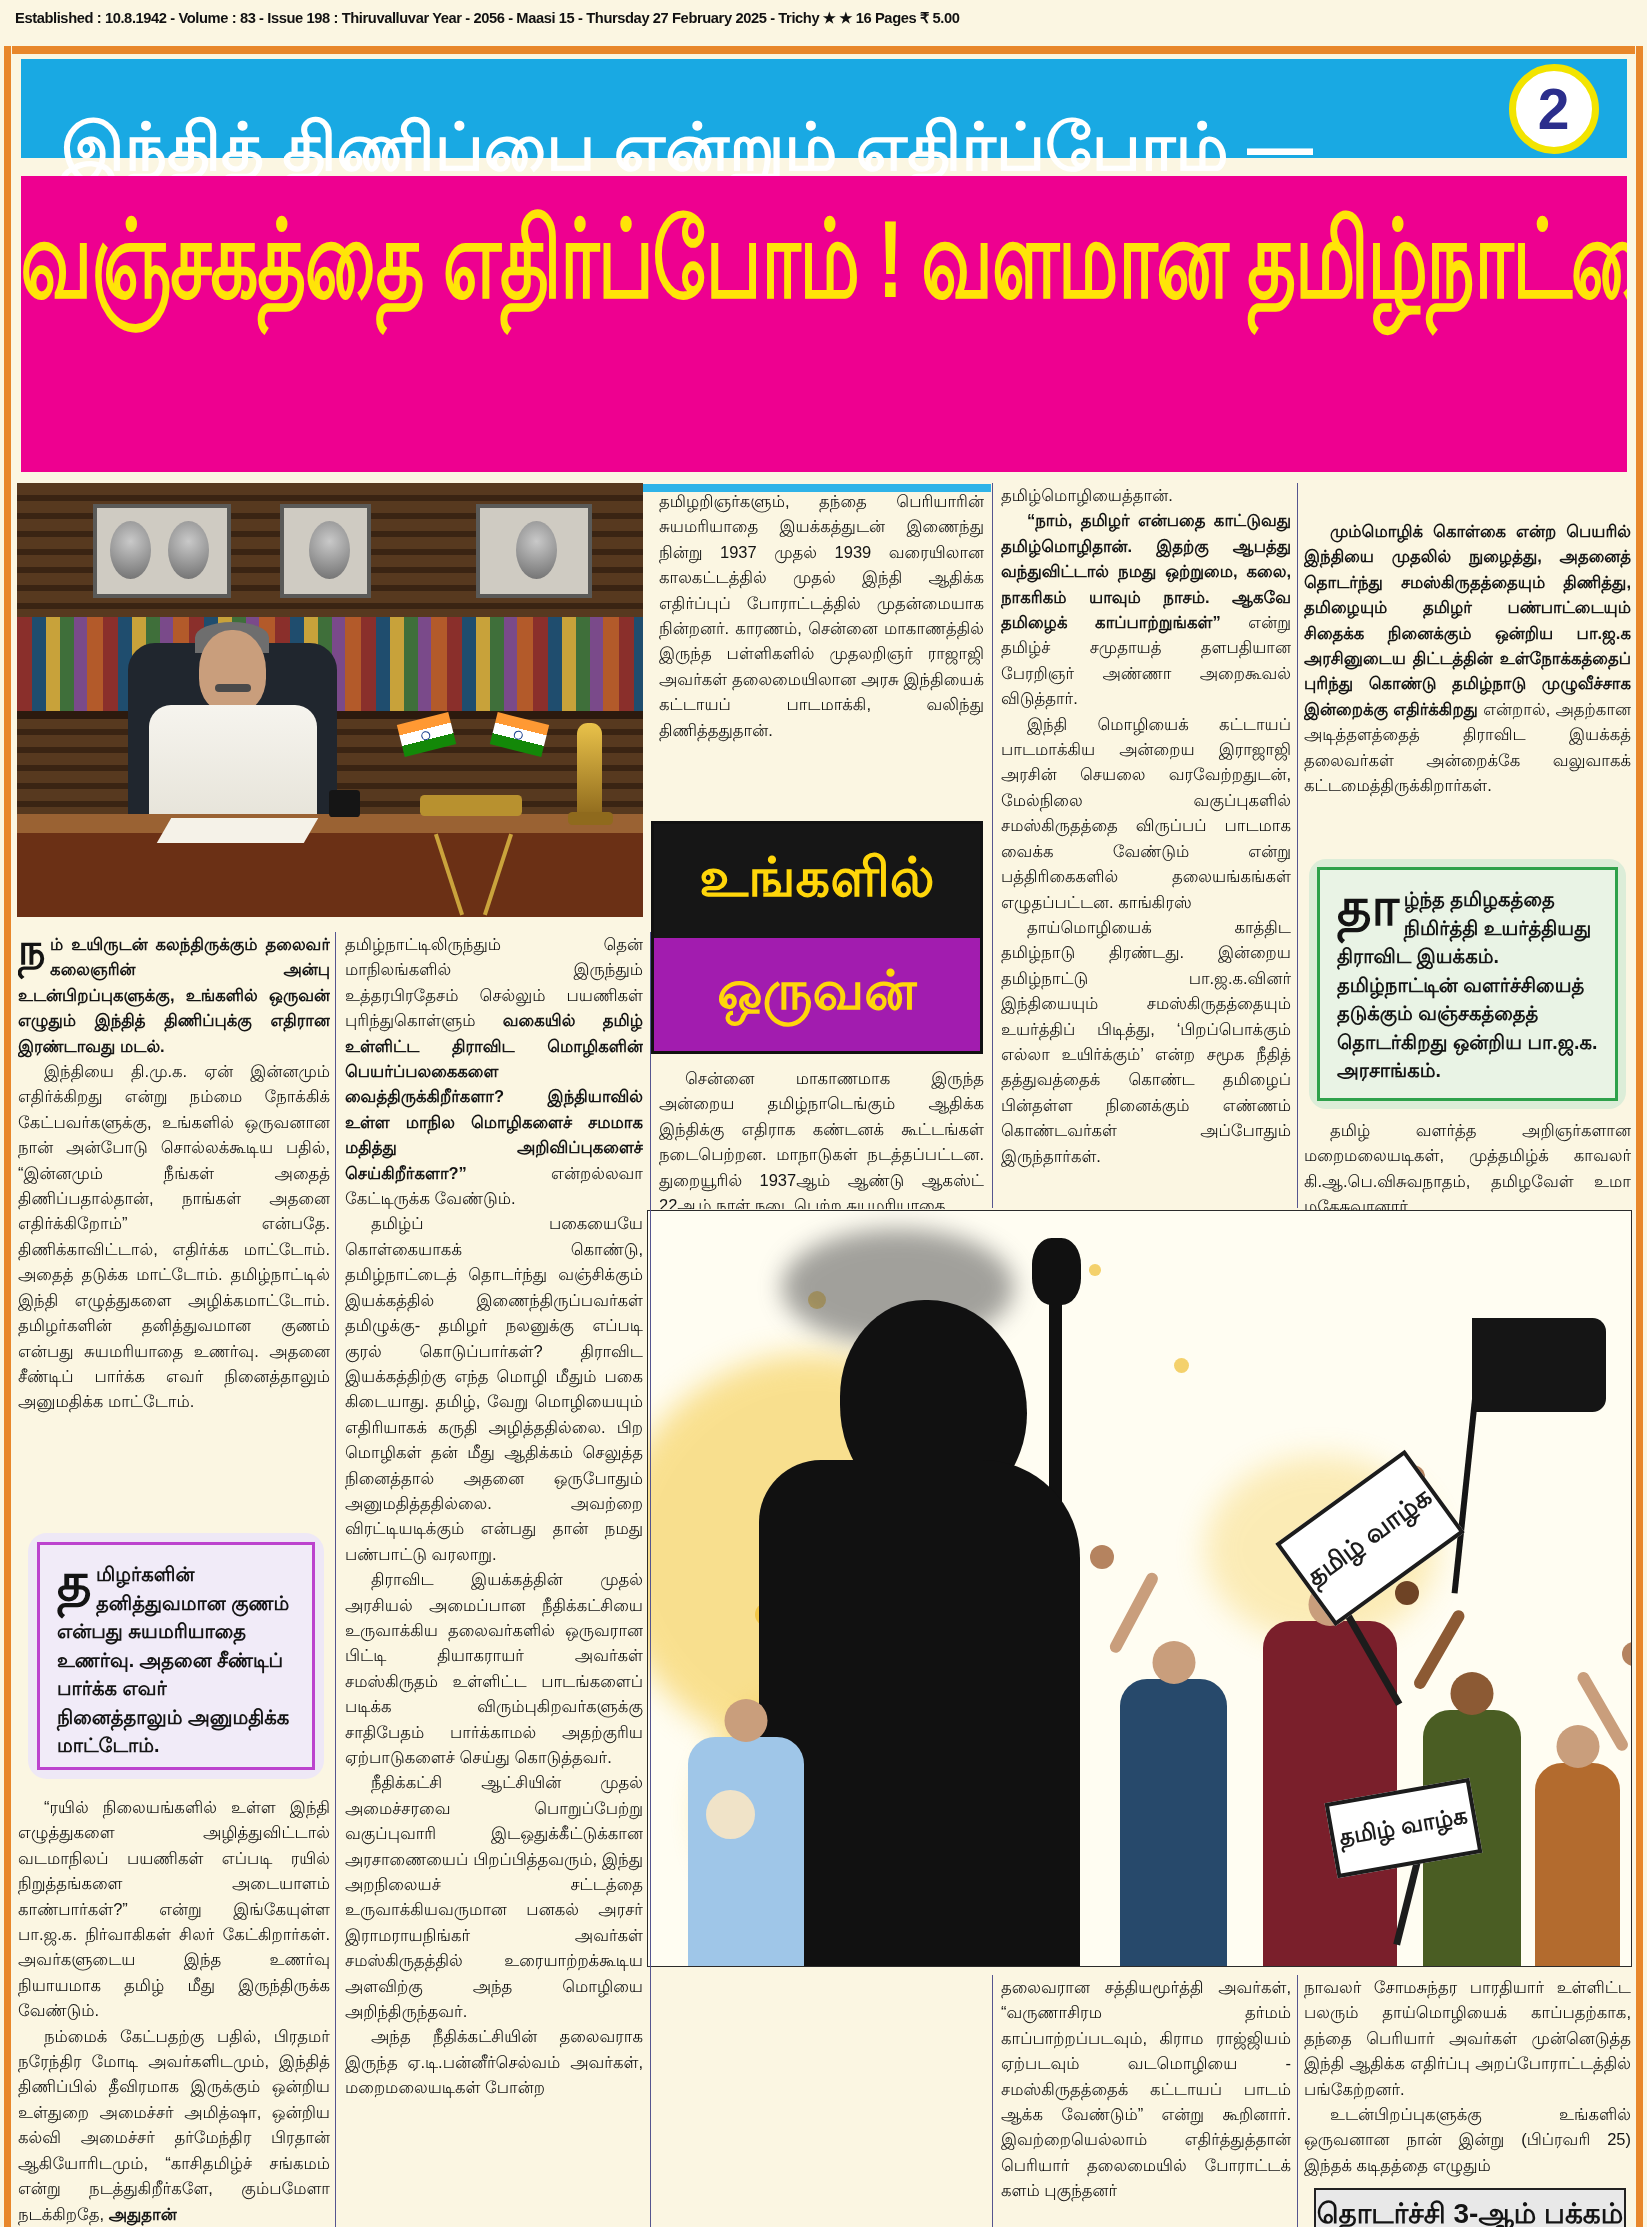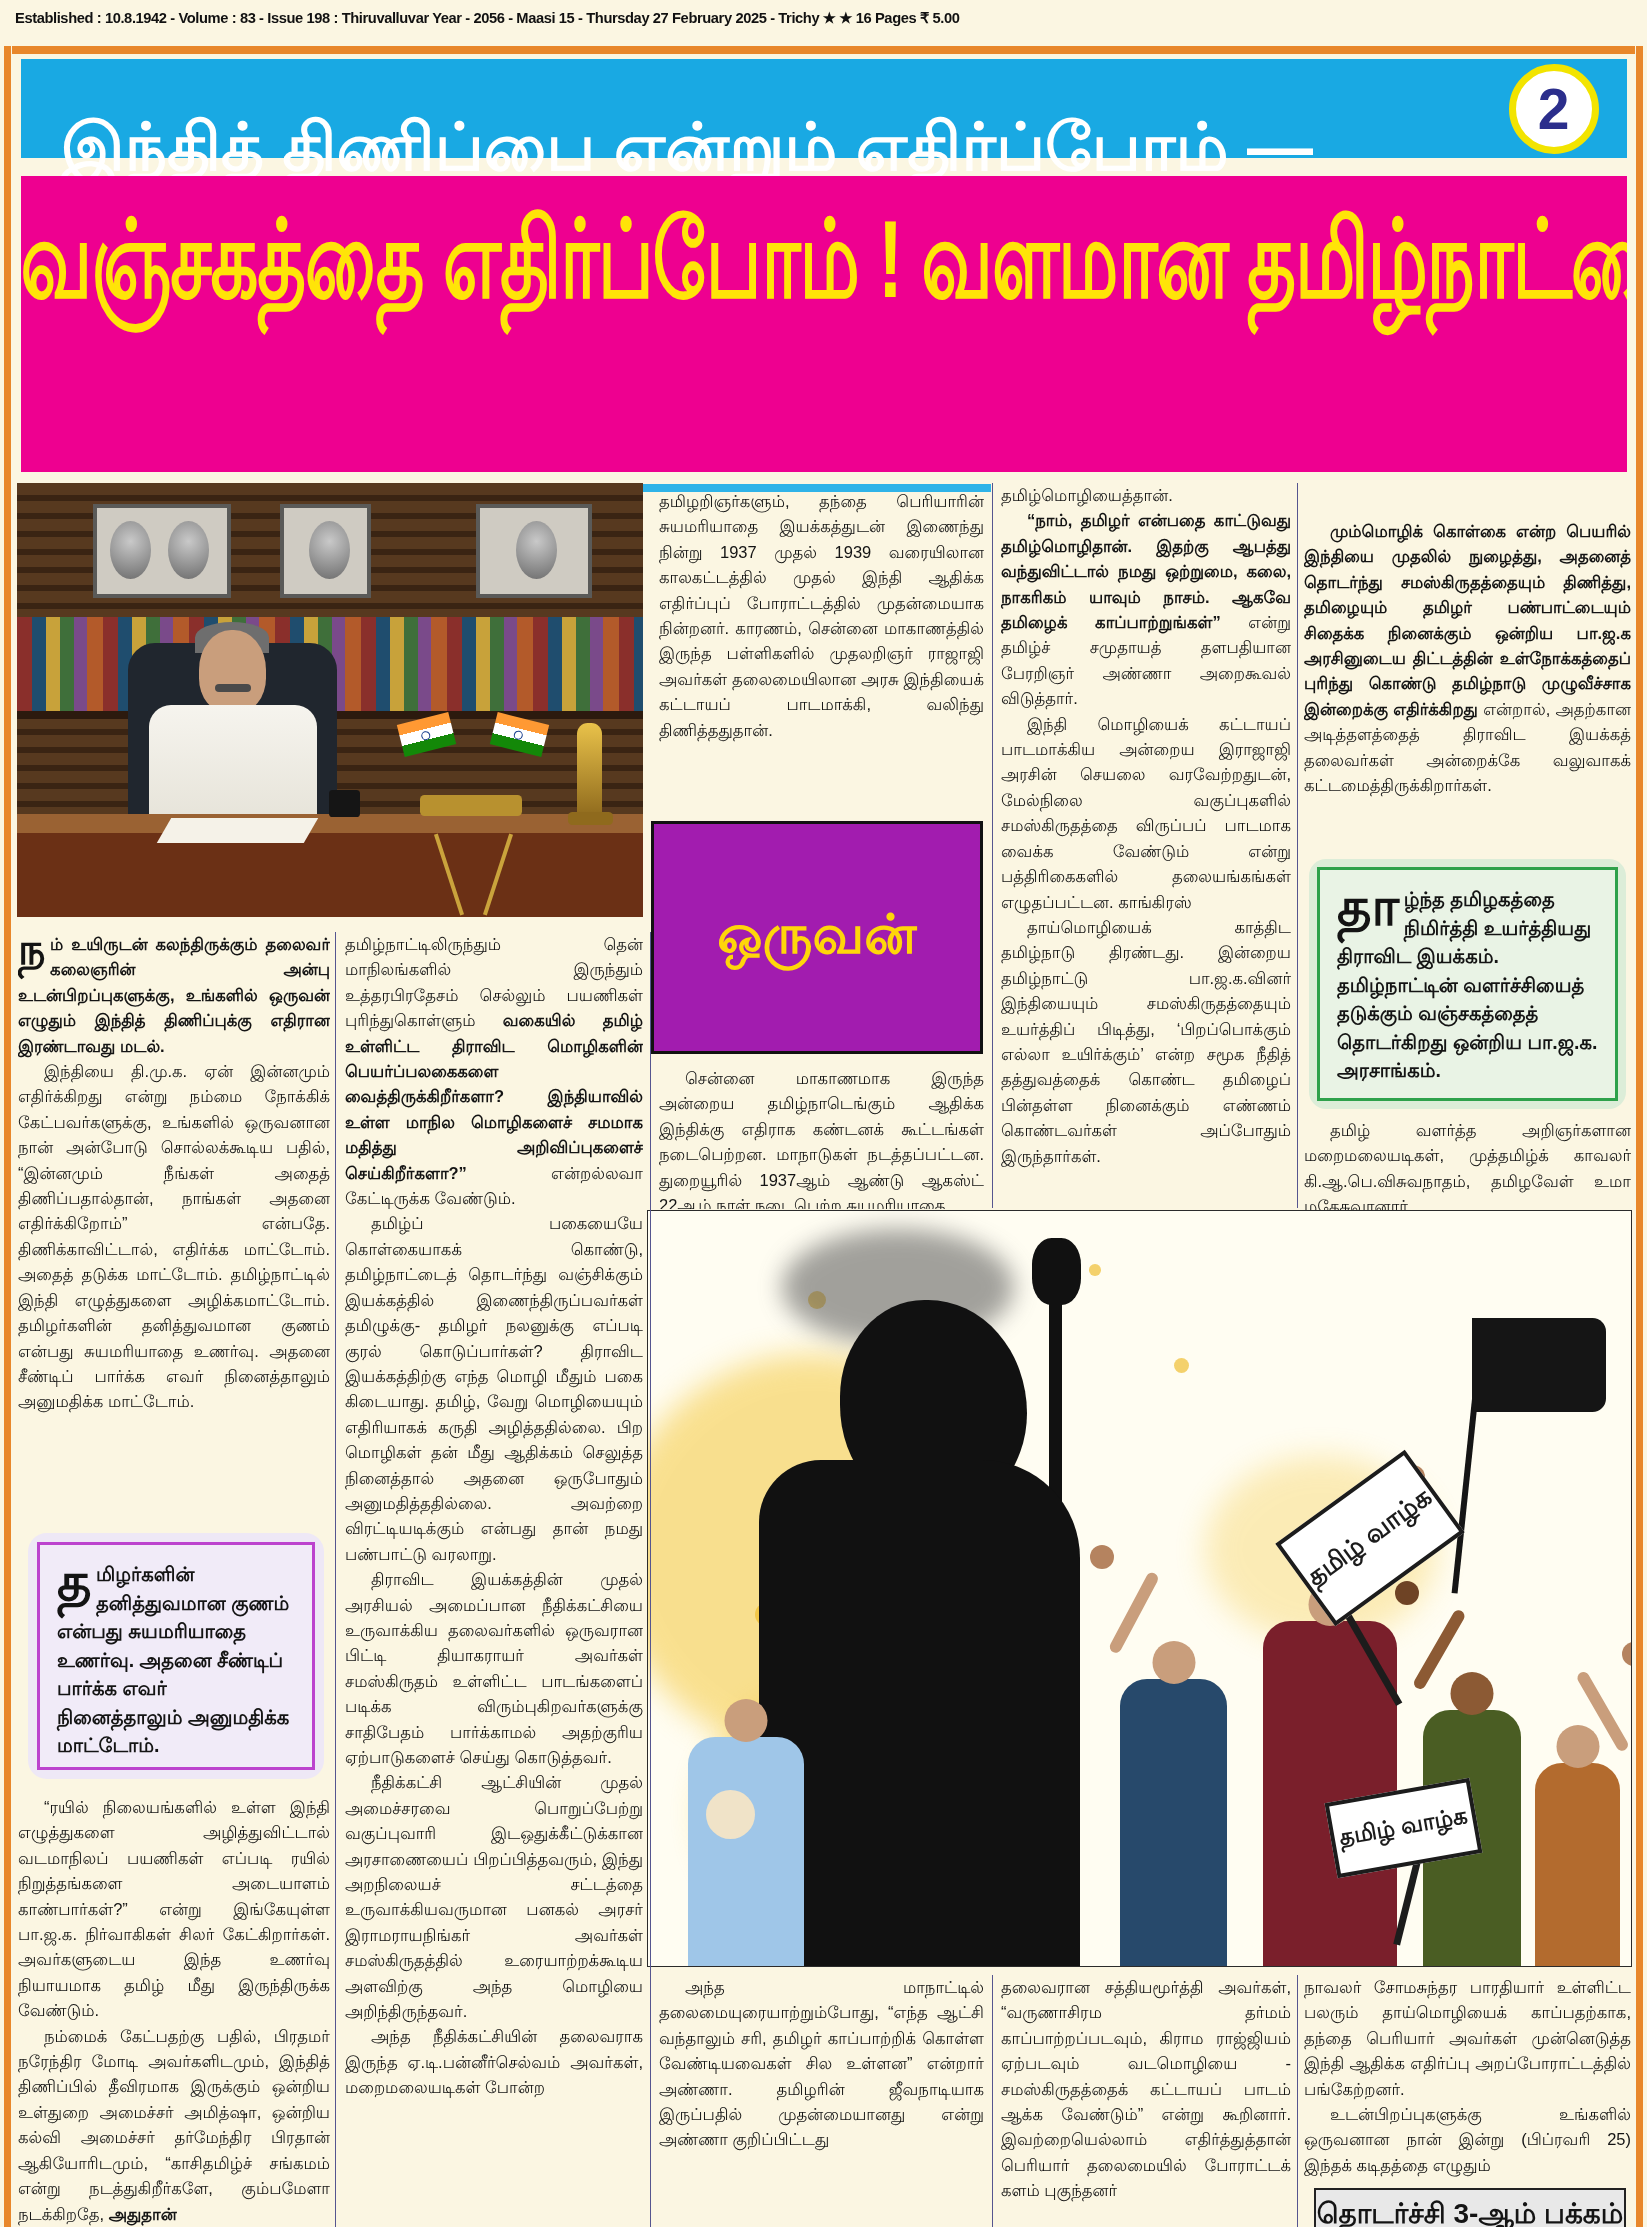--- a/index.html
+++ b/index.html
@@ -158,20 +158,21 @@
         <div class="chakra"></div>
       </div>
     <div class="flag" style="left:476px;top:235px;transform:rotate(14deg);">
         <div class="chakra"></div>
       </div>
     <div class="lamp"></div>
     <div class="lampbase"></div>
   </div>
 
   <div class="oruvan-box">
+    <div class="half black">உங்களில்</div>
     <div class="half red">ஒருவன்</div>
   </div>
 
   <div class="greenbox-outer">
     <div class="greenbox">
       <span class="dropcap">தா</span><span>ழ்ந்த தமிழகத்தை நிமிர்த்தி உயர்த்தியது திராவிட இயக்கம். தமிழ்நாட்டின் வளர்ச்சியைத் தடுக்கும் வஞ்சகத்தைத் தொடர்கிறது ஒன்றிய பா.ஜ.க. அரசாங்கம்.</span>
     </div>
   </div>
 
   <div class="purplebox-outer">
@@ -258,21 +259,20 @@
       <p class="indent"><span>நீதிக்கட்சி ஆட்சியின் முதல் அமைச்சரவை பொறுப்பேற்று வகுப்புவாரி இடஒதுக்கீட்டுக்கான அரசாணையைப் பிறப்பித்தவரும், இந்து அறநிலையச் சட்டத்தை உருவாக்கியவருமான பனகல் அரசர் இராமராயநிங்கர் அவர்கள் சமஸ்கிருதத்தில் உரையாற்றக்கூடிய அளவிற்கு அந்த மொழியை அறிந்திருந்தவர்.</span></p>
       <p class="indent"><span>அந்த நீதிக்கட்சியின் தலைவராக இருந்த ஏ.டி.பன்னீர்செல்வம் அவர்கள், மறைமலையடிகள் போன்ற</span></p>
     </div>
   <div class="tcol" style="left:659px;top:489px;width:325px;height:330px;">
       <p><span>தமிழறிஞர்களும், தந்தை பெரியாரின் சுயமரியாதை இயக்கத்துடன் இணைந்து நின்று 1937 முதல் 1939 வரையிலான காலகட்டத்தில் முதல் இந்தி ஆதிக்க எதிர்ப்புப் போராட்டத்தில் முதன்மையாக நின்றனர். காரணம், சென்னை மாகாணத்தில் இருந்த பள்ளிகளில் முதலறிஞர் ராஜாஜி அவர்கள் தலைமையிலான அரசு இந்தியைக் கட்டாயப் பாடமாக்கி, வலிந்து திணித்ததுதான்.</span></p>
     </div>
   <div class="tcol" style="left:659px;top:1066px;width:325px;height:143px;">
       <p class="indent"><span>சென்னை மாகாணமாக இருந்த அன்றைய தமிழ்நாடெங்கும் ஆதிக்க இந்திக்கு எதிராக கண்டனக் கூட்டங்கள் நடைபெற்றன. மாநாடுகள் நடத்தப்பட்டன. துறையூரில் 1937ஆம் ஆண்டு ஆகஸ்ட் 22ஆம் நாள் நடைபெற்ற சுயமரியாதை</span></p>
     </div>
   <div class="tcol" style="left:659px;top:1975px;width:325px;height:274px;">
-      <p class="indent"><span>அந்த மாநாட்டில் தலைமையுரையாற்றும்போது, “எந்த ஆட்சி வந்தாலும் சரி, தமிழர் காப்பாற்றிக் கொள்ள வேண்டியவைகள் சில உள்ளன” என்றார் அண்ணா. தமிழரின் ஜீவநாடியாக இருப்பதில் முதன்மையானது என்று அண்ணா குறிப்பிட்டது</span></p>
     </div>
   <div class="tcol" style="left:1001px;top:483px;width:290px;height:725px;">
       <p><span>தமிழ்மொழியைத்தான்.</span></p>
       <p class="indent"><span style="font-weight: bold;">“நாம், தமிழர் என்பதை காட்டுவது தமிழ்மொழிதான். இதற்கு ஆபத்து வந்துவிட்டால் நமது ஒற்றுமை, கலை, நாகரிகம் யாவும் நாசம். ஆகவே தமிழைக் காப்பாற்றுங்கள்”</span><span> என்று தமிழ்ச் சமுதாயத் தளபதியான பேரறிஞர் அண்ணா அறைகூவல் விடுத்தார்.</span></p>
       <p class="indent"><span>இந்தி மொழியைக் கட்டாயப் பாடமாக்கிய அன்றைய இராஜாஜி அரசின் செயலை வரவேற்றதுடன், மேல்நிலை வகுப்புகளில் சமஸ்கிருதத்தை விருப்பப் பாடமாக வைக்க வேண்டும் என்று பத்திரிகைகளில் தலையங்கங்கள் எழுதப்பட்டன. காங்கிரஸ்</span></p>
       <p class="indent"><span>தாய்மொழியைக் காத்திட தமிழ்நாடு திரண்டது. இன்றைய தமிழ்நாட்டு பா.ஜ.க.வினர் இந்தியையும் சமஸ்கிருதத்தையும் உயர்த்திப் பிடித்து, ‘பிறப்பொக்கும் எல்லா உயிர்க்கும்’ என்ற சமூக நீதித் தத்துவத்தைக் கொண்ட தமிழைப் பின்தள்ள நினைக்கும் எண்ணம் கொண்டவர்கள் அப்போதும் இருந்தார்கள்.</span></p>
     </div>
   <div class="tcol" style="left:1001px;top:1975px;width:290px;height:274px;">
       <p><span>தலைவரான சத்தியமூர்த்தி அவர்கள், “வருணாசிரம தர்மம் காப்பாற்றப்படவும், கிராம ராஜ்ஜியம் ஏற்படவும் வடமொழியை - சமஸ்கிருதத்தைக் கட்டாயப் பாடம் ஆக்க வேண்டும்” என்று கூறினார். இவற்றையெல்லாம் எதிர்த்துத்தான் பெரியார் தலைமையில் போராட்டக் களம் புகுந்தனர்</span></p>
     </div>

